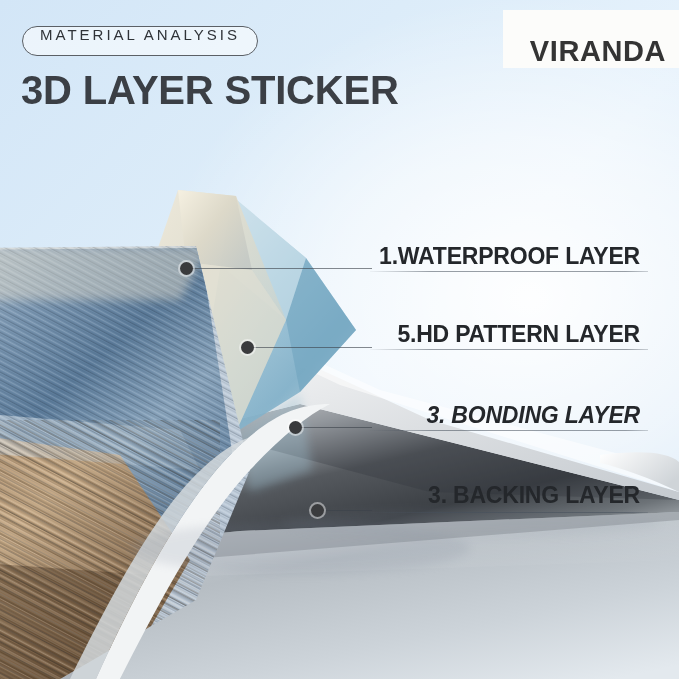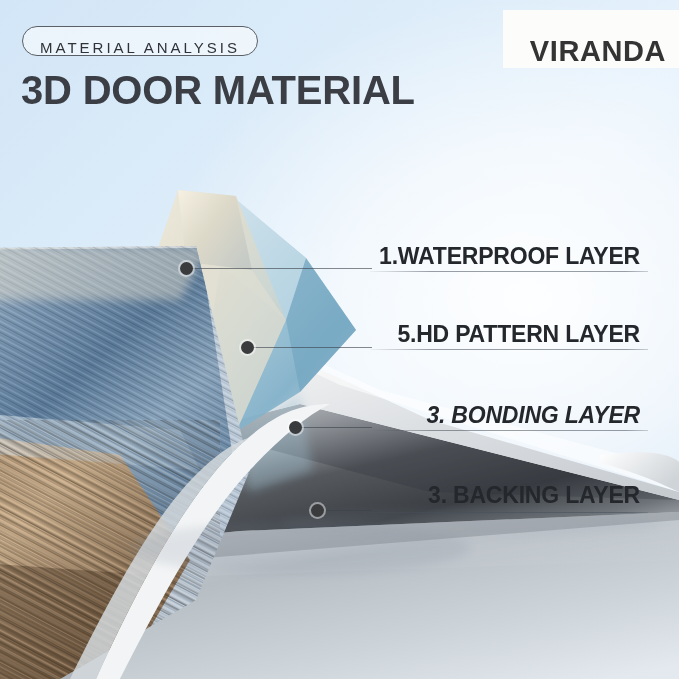--- a/index.html
+++ b/index.html
@@ -13,21 +13,21 @@
     background:
       radial-gradient(ellipse 520px 420px at 78% 44%, rgba(255,255,255,.95) 0%, rgba(255,255,255,.55) 38%, rgba(255,255,255,0) 72%),
       linear-gradient(135deg,#d3e6f7 0%,#dcecf9 30%,#e6f2fc 55%,#dcebf8 78%,#d7e9f8 100%);
   }
 
   
   .pill{
     position:absolute;left:22px;top:26px;height:30px;
     border:1.6px solid #5b6066;border-radius:16px;
     background:rgba(255,255,255,.55);
-    display:flex;align-items:flex-end;justify-content:center;
+    display:flex;align-items:flex-start;justify-content:center;
     padding:0 17px;
     box-sizing:border-box;
   }
   .pill span{
     font-size:15px;letter-spacing:3.0px;color:#2f3338;
     font-weight:400;white-space:nowrap;line-height:1;
   }
   .title{
     position:absolute;left:21px;top:66px;
     font-size:40px;font-weight:bold;color:#3b3f45;
@@ -240,21 +240,21 @@
       <ellipse cx="300" cy="548" rx="170" ry="26" fill="#7e889a" opacity=".16" filter="url(#soft)"></ellipse>
       <ellipse cx="470" cy="523" rx="190" ry="14" fill="#8a94a4" opacity=".12" filter="url(#soft)"></ellipse>
     </g>
   </svg>
 
   <div class="pill">
     <span>MATERIAL ANALYSIS</span>
   </div>
 
   <div class="title">
-    <div class="l2">3D DOOR MATERIAL</div>
+    <div class="l2">3D LAYER STICKER</div>
   </div>
 
   <div class="logo-box">
     <span>VIRANDA</span>
   </div>
 
   <div id="callouts">
       <div class="label" style="top: 245px;">1.WATERPROOF LAYER</div>
       <div class="rule" style="left: 370px; width: 278px; top: 271px;"></div>
       <div class="leader" style="left: 190px; width: 182px; top: 268px;"></div>

